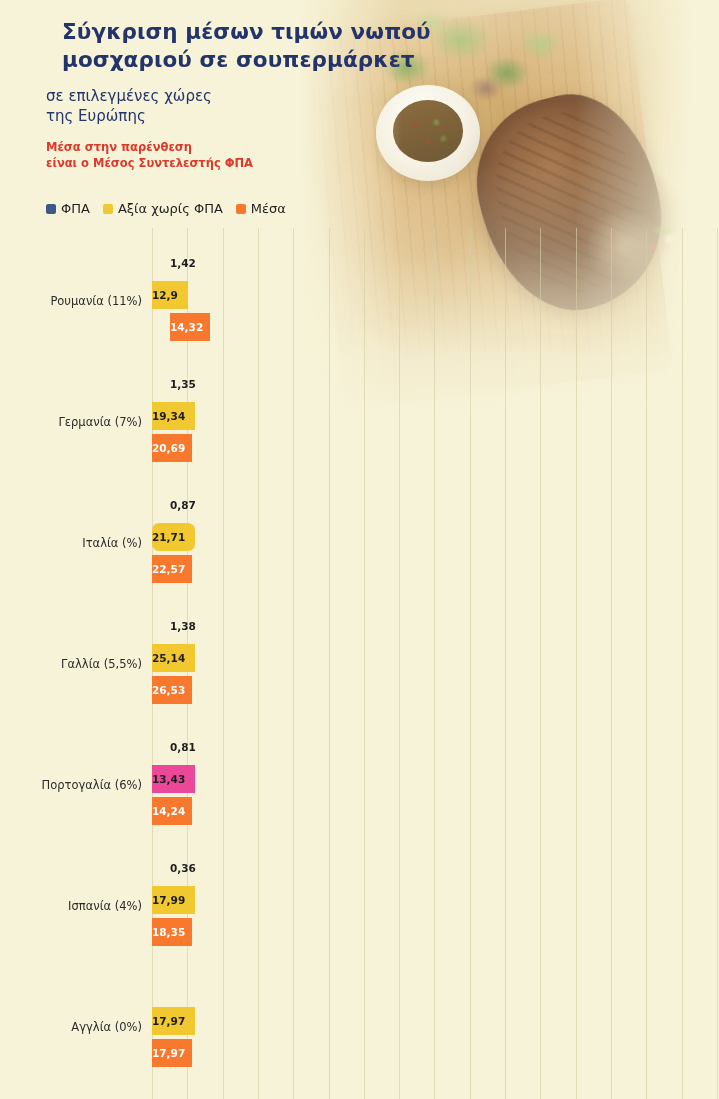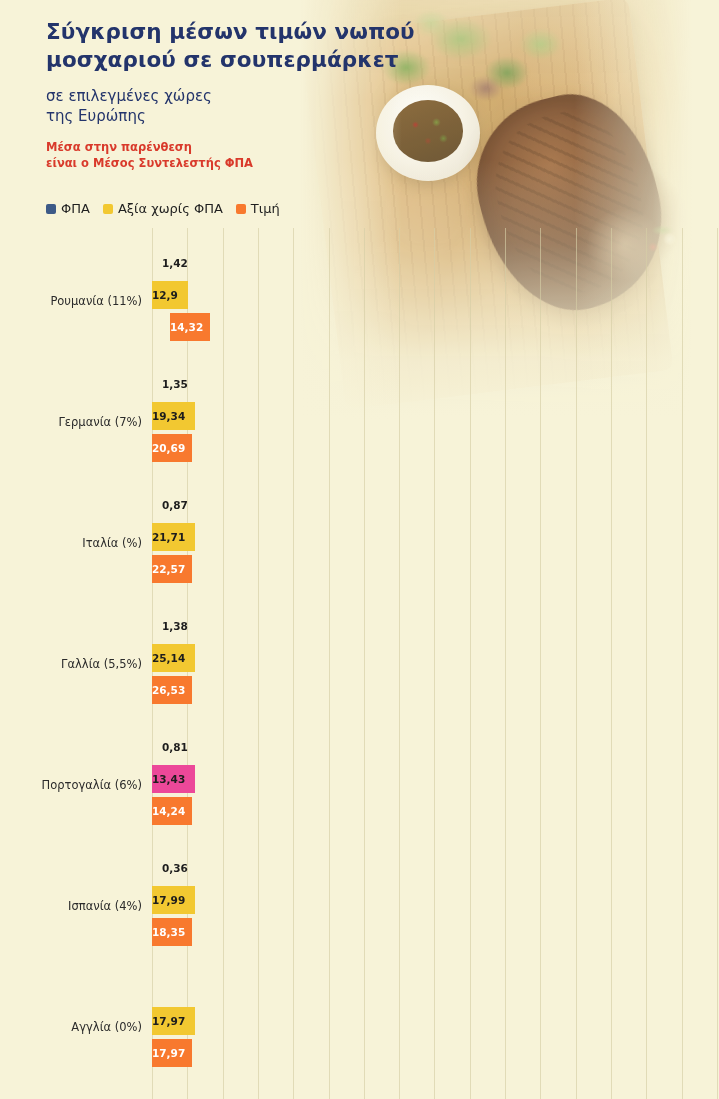--- a/index.html
+++ b/index.html
@@ -118,21 +118,21 @@
   }
 
   
   .grid{position:absolute;left:0;top:228px;width:719px;height:871px;pointer-events:none;}
   .gline{position:absolute;top:0;bottom:0;width:1px;background:rgba(214,206,166,.75);}
 
   
   .header{position:absolute;left:46px;top:18px;width:400px;z-index:5;}
   .title{
     font-size:21.5px;font-weight:bold;color:#23346b;line-height:1.28;
-    letter-spacing:.1px;margin:0 0 14px 0;
+    letter-spacing:.1px;margin:0 0 14px 16px;
   }
   .subtitle{
     font-size:15px;color:#23346b;line-height:1.33;margin:0 0 12px 0;
     font-weight:400;
   }
   .note{
     font-size:11.5px;color:#d93a2b;line-height:1.42;margin:0;font-weight:bold;
   }
 
   
@@ -158,21 +158,21 @@
   }
   .bar.vat{background:#3d5a87;}
   .bar.net{background:#f2c831;}
   .bar.price{background:#f8792e;}
   .vlabel{
     font-size:10.5px;font-weight:bold;white-space:nowrap;
   }
   .bar.net .vlabel{color:#1d1d1d;padding-right:10px;}
   .bar.price .vlabel{color:#ffffff;padding-right:7px;}
   .vlabel.outside{
-    position:absolute;left:100%;margin-left:10px;color:#1d1d1d;
+    position:absolute;left:100%;margin-left:18px;color:#1d1d1d;
   }
 </style>
 </head>
 <body>
 
 <div id="stage">
 
   <div class="photo">
     <div class="ph-bg"></div>
     <div class="board"></div>
@@ -222,21 +222,21 @@
       <div class="lg-item">
         <span class="lg-swatch" style="background: rgb(61, 90, 135);"></span>
         <span class="lg-label">ΦΠΑ</span>
       </div>
       <div class="lg-item">
         <span class="lg-swatch" style="background: rgb(242, 200, 49);"></span>
         <span class="lg-label">Αξία χωρίς ΦΠΑ</span>
       </div>
       <div class="lg-item">
         <span class="lg-swatch" style="background: rgb(248, 121, 46);"></span>
-        <span class="lg-label">Τιμή</span>
+        <span class="lg-label">Μέσα</span>
       </div>
     </div>
 
   <div class="chart" id="chart">
       <div class="group">
         <div class="cat-label" style="top: 66px;">Ρουμανία (11%)</div>
         <div class="row" style="top: 18px; height: 33px; width: 25.3186px;">
           <div class="bar vat" style="background: rgb(61, 90, 135);">
             <span class="vlabel outside">1,42</span>
           </div>
@@ -271,21 +271,21 @@
         </div>
       </div>
       <div class="group">
         <div class="cat-label" style="top: 66px;">Ιταλία (%)</div>
         <div class="row" style="top: 18px; height: 33px; width: 15.5121px;">
           <div class="bar vat" style="background: rgb(61, 90, 135);">
             <span class="vlabel outside">0,87</span>
           </div>
         </div>
         <div class="row" style="top: 53px; height: 28px; width: 387.089px;">
-          <div class="bar net" style="background: rgb(242, 200, 49);">
+          <div class="bar net" style="background: rgb(242, 200, 49); border-radius: 7px;">
             <span class="vlabel">21,71</span>
           </div>
         </div>
         <div class="row" style="top: 85px; height: 28px; width: 402.423px;">
           <div class="bar price" style="background: rgb(248, 121, 46);">
             <span class="vlabel">22,57</span>
           </div>
         </div>
       </div>
       <div class="group">

